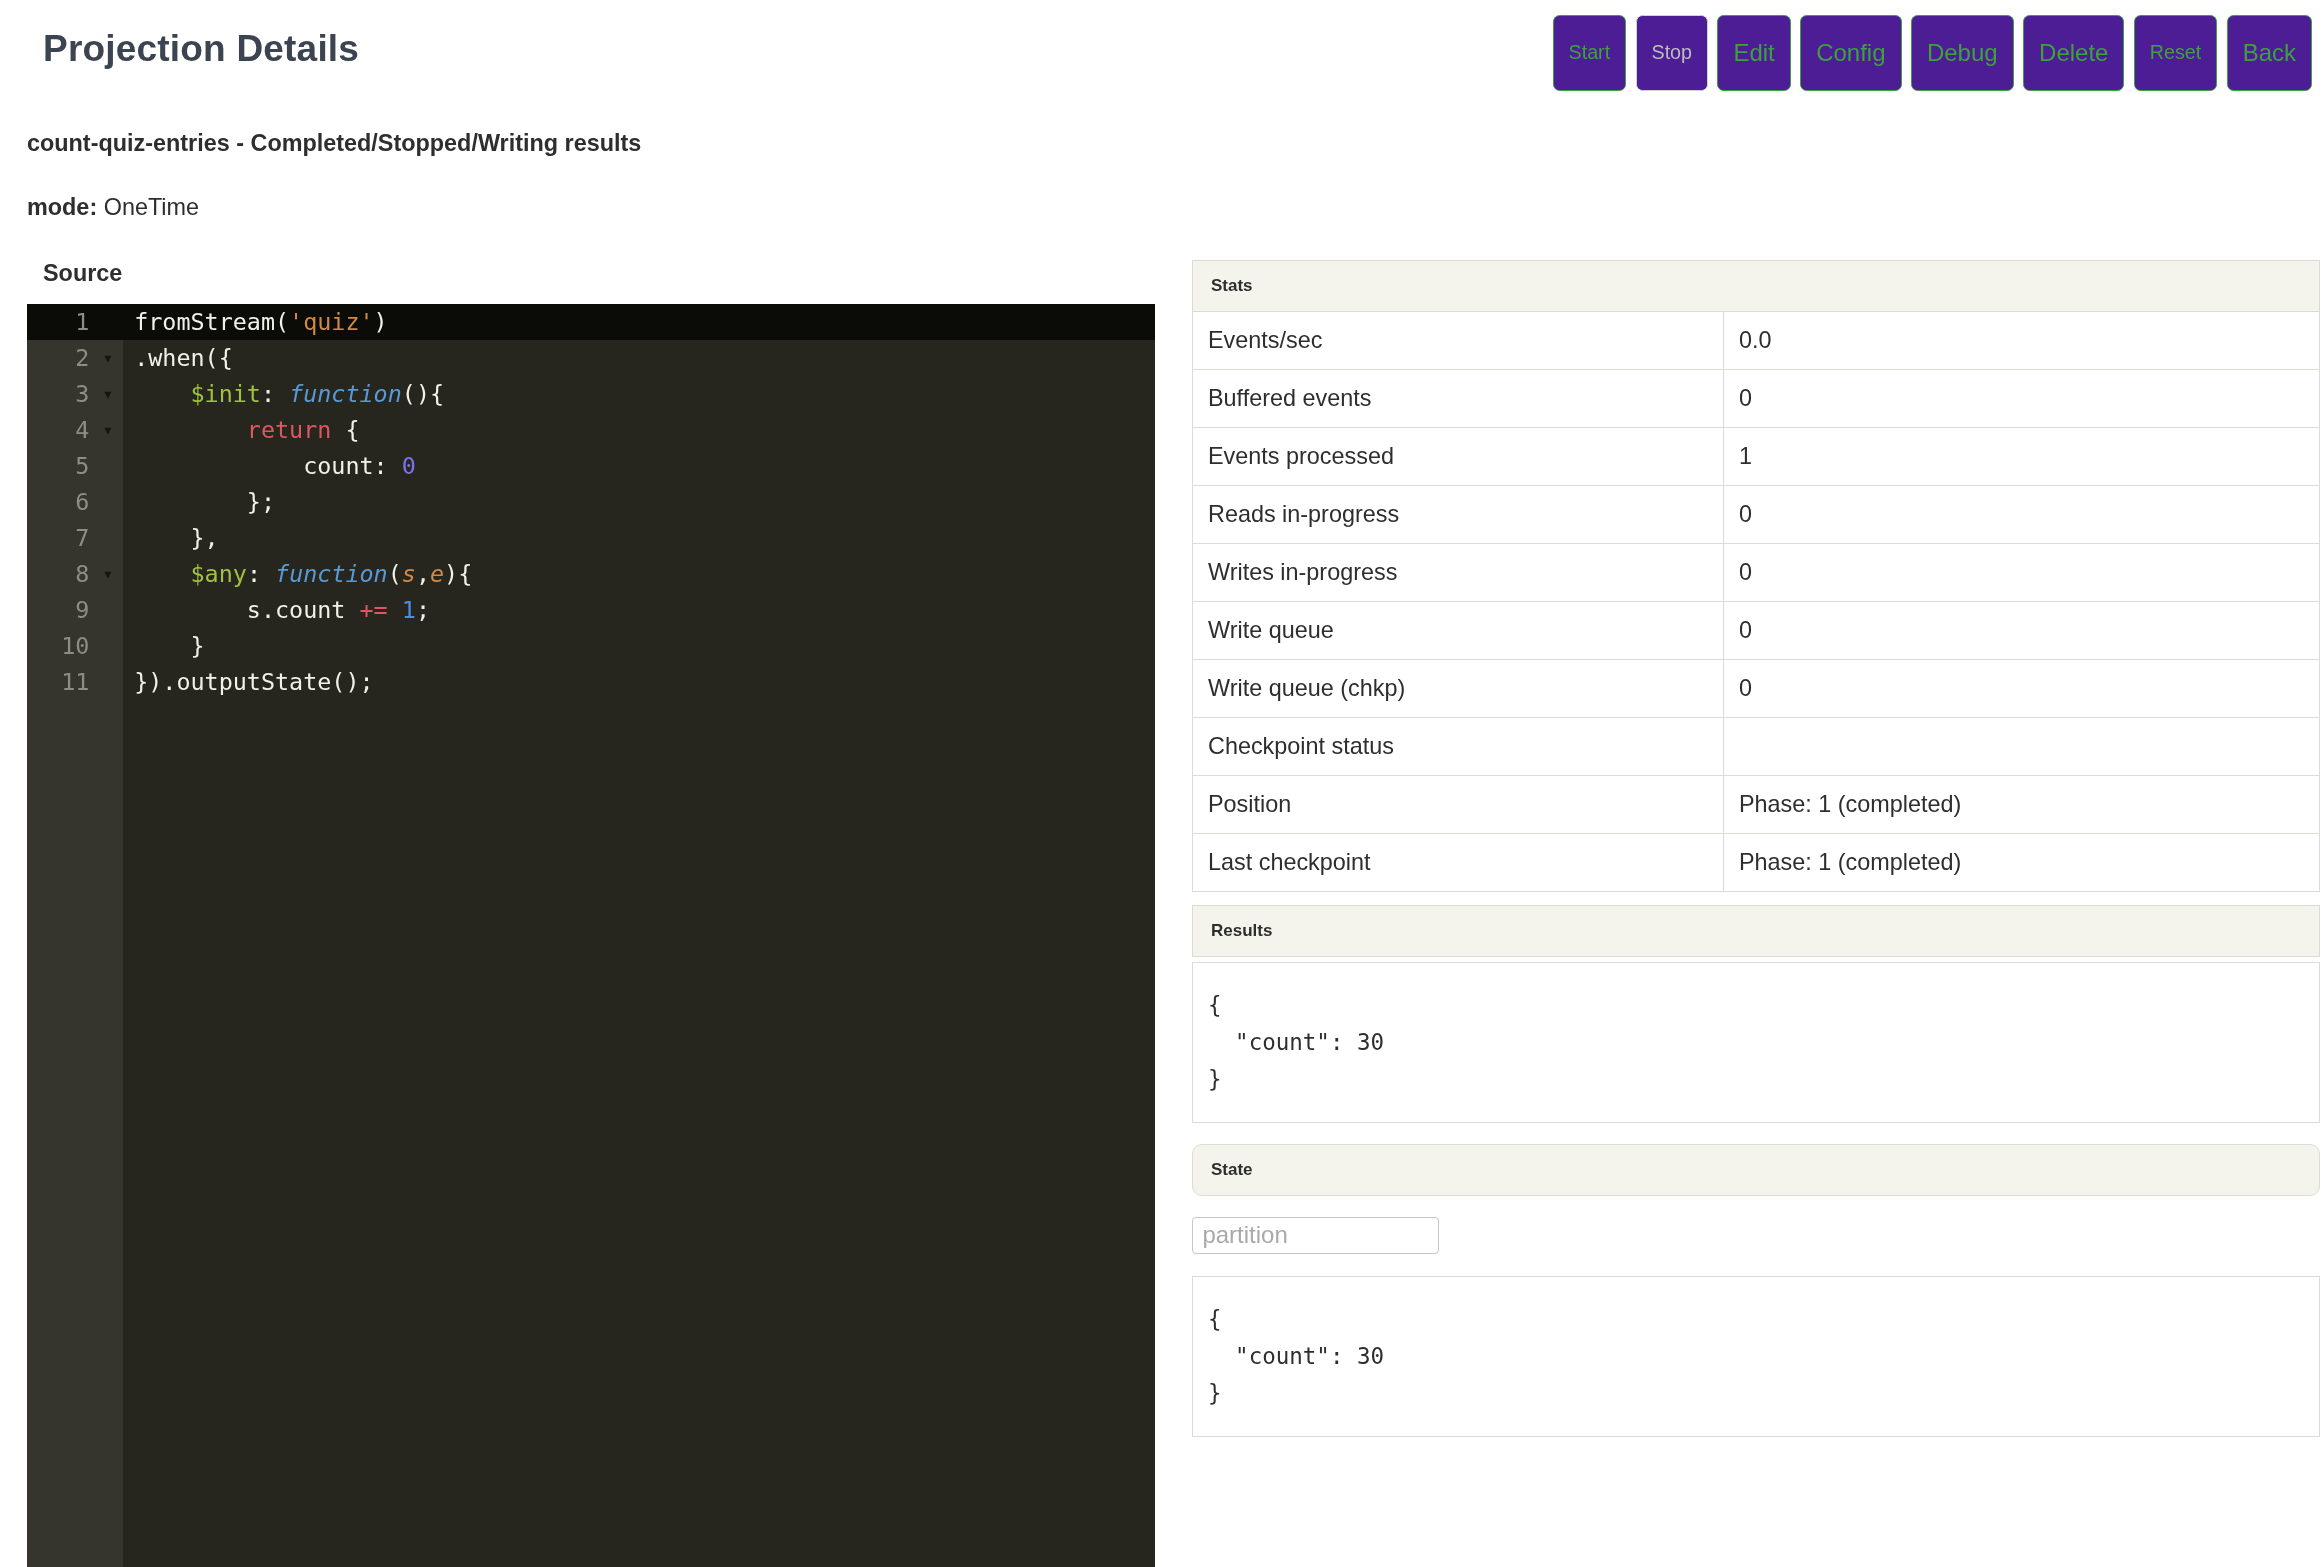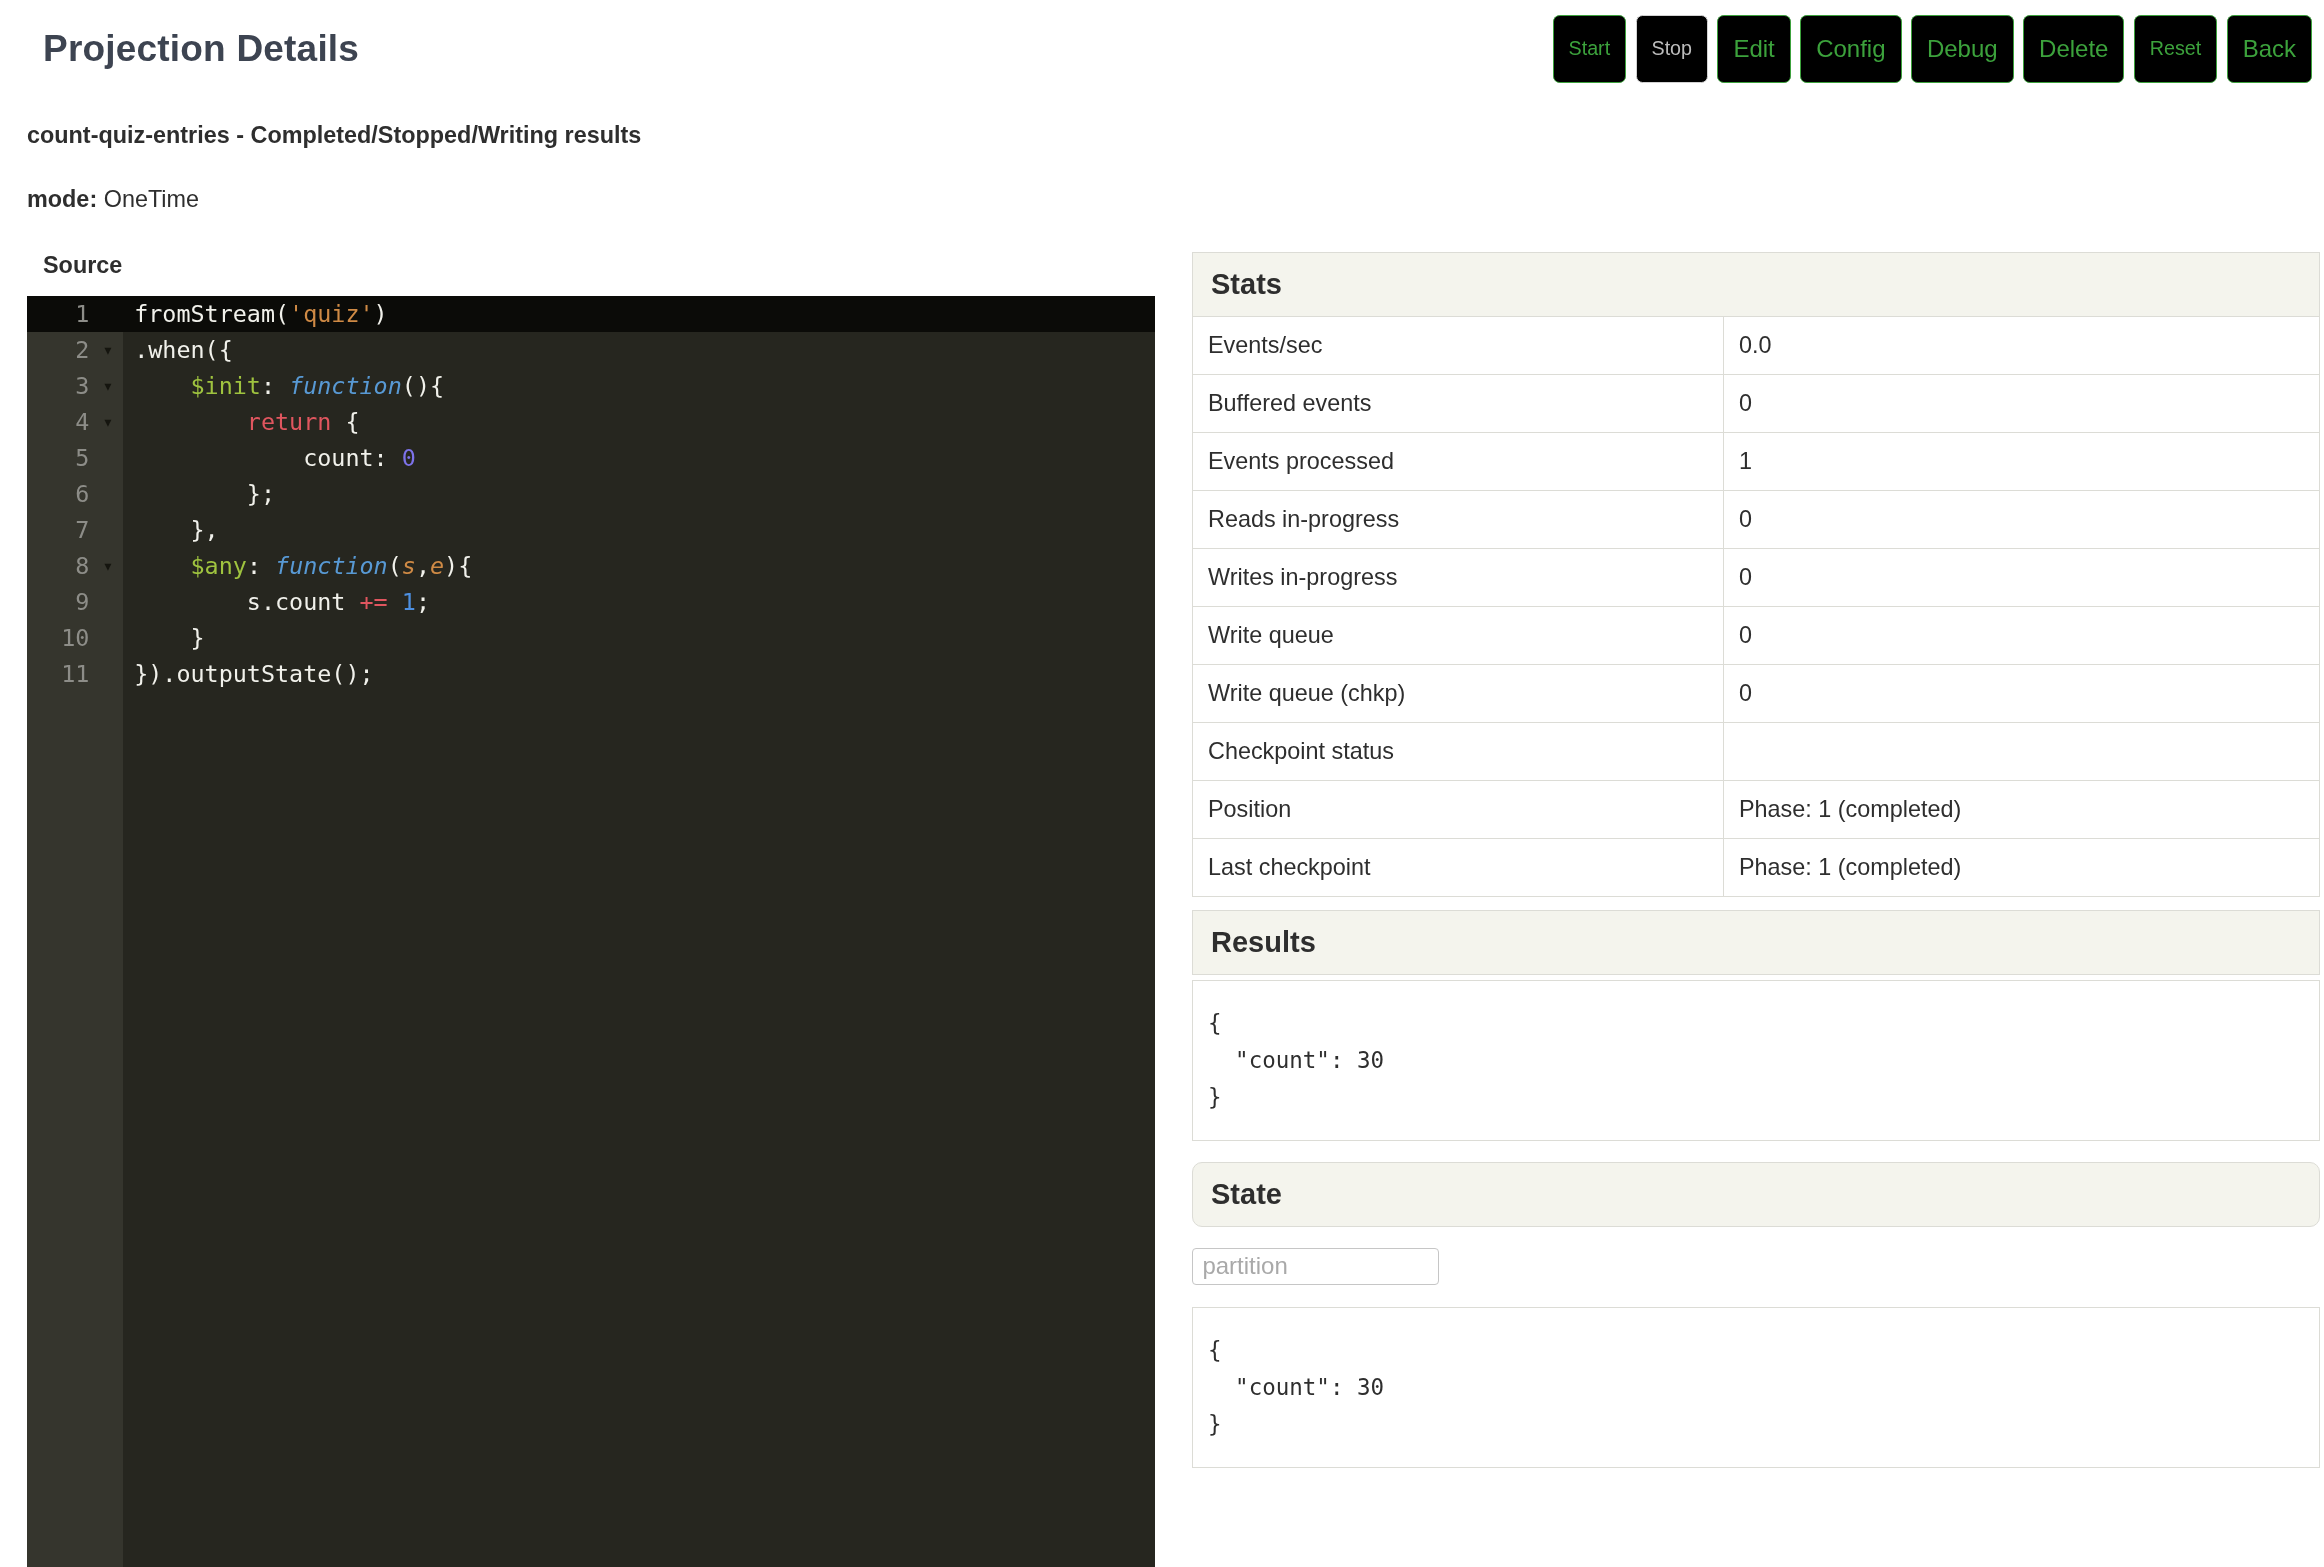--- a/index.html
+++ b/index.html
@@ -9,22 +9,22 @@
     background:#ffffff; color:#333;
     font-family:"Liberation Sans", sans-serif;
   }
 
   
   .top-bar { display:flex; justify-content:space-between; align-items:flex-start; padding:13px 12px 0 43px; }
   h1.page-title { margin:15px 0 0 0; font-size:37px; font-weight:bold; color:#3d4451; letter-spacing:0.2px; }
   .toolbar { display:flex; gap:9.4px; padding-top:1.9px; }
   .btn {
     font-family:"Liberation Sans", sans-serif;
-    background:#000000; color:#3ca23c; border:1.9px solid #3ca23c;
-    border-radius:6.6px; height:68px; padding:10px 15px; font-size:24px; cursor:pointer;
+    background:#4c1d95; color:#3ca23c; border:1.9px solid #3ca23c;
+    border-radius:6.6px; height:76px; padding:10px 15px; font-size:24px; cursor:pointer;
   }
   .btn.small { font-size:19.7px; }
   .btn.disabled { color:#bcbcbc; border-color:#d2d2d2; cursor:default; }
 
   
   .subtitle { padding-left:27px; margin-top:39px; font-size:23.4px; font-weight:bold; color:#2e2e2e; }
   .mode-line { padding-left:27px; margin-top:37px; font-size:23.4px; color:#2e2e2e; }
   .mode-line .mode-label { font-weight:bold; }
 
   
@@ -56,21 +56,21 @@
   .tok-def    { color:#9fc33f; }
   .tok-fn     { color:#5899d4; font-style:italic; }
   .tok-kw     { color:#e0565f; }
   .tok-num1   { color:#7d72e9; }
   .tok-num2   { color:#4d8fe0; }
   .tok-param  { color:#cf8a45; font-style:italic; }
 
   
   .panel-header {
     background:#f4f4ed; border:0.9px solid #dcdcd6;
-    font-size:29px; font-weight:bold; color:#2e2e2e;
+    font-size:17px; font-weight:bold; color:#2e2e2e;
     padding:15px 18px;
   }
   .stats-table { width:100%; border-collapse:collapse; font-size:23.4px; color:#2e2e2e; }
   .stats-table td { border:0.9px solid #dcdcd6; padding:15px 15px;margin-top:36px; }
   .stats-table tr td { border-top:none; }
   .stats-table td.stat-label { width:531px; }
 
   .results-header { margin-top:13px; }
   .state-header   { margin-top:20.6px;border-radius:10px; }
 

